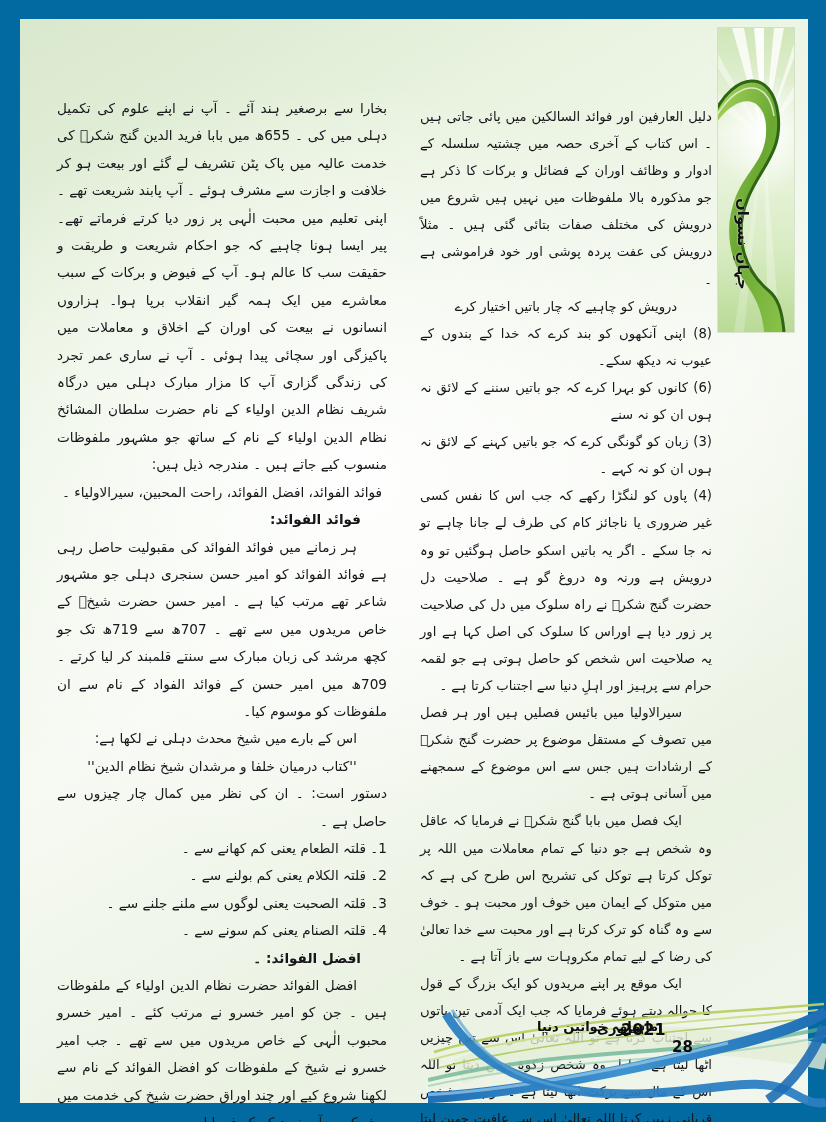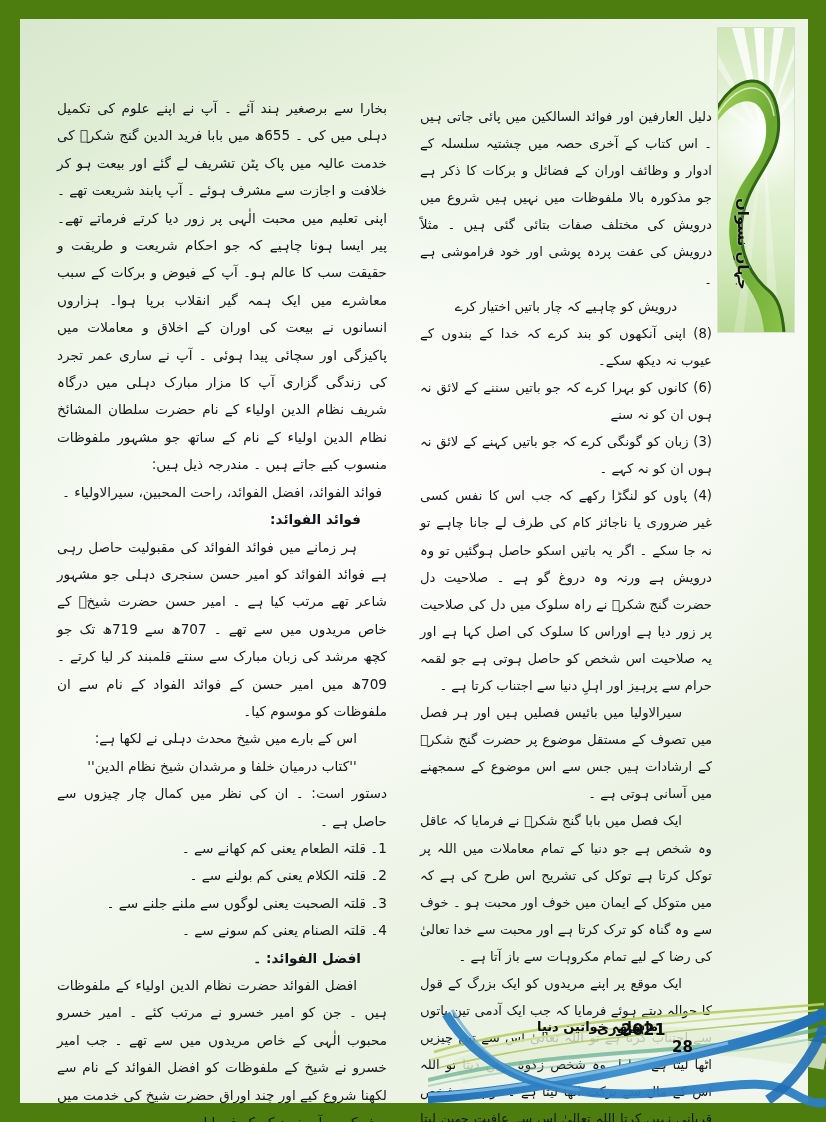--- a/index.html
+++ b/index.html
@@ -1,20 +1,20 @@
 <!DOCTYPE html>
 <html lang="ur"><head>
 <meta charset="utf-8">
 <style>
   html,body{margin:0;padding:0;}
   body{
     width:826px;height:1122px;background:#ffffff;
     font-family:"DejaVu Sans",sans-serif;color:#1a1a1e;
   }
-  .sheet{position:relative;width:826px;height:1122px;background:#4d7c0f;overflow:hidden;}
+  .sheet{position:relative;width:826px;height:1122px;background:#0369a1;overflow:hidden;}
   .panel{
     position:absolute;left:20px;top:19px;width:788px;height:1084px;
     background:
       radial-gradient(ellipse 620px 520px at 42% 42%, rgba(255,255,255,0.95), rgba(255,255,255,0) 75%),
       linear-gradient(150deg,#d8e8cd 0%,#e9f3e0 22%,#f7faf3 50%,#eaf2e2 78%,#f2f7ee 100%);
   }
   
   .col{position:absolute;direction:rtl;text-align:justify;color:#17171b;}
   .col-left{left:57px;top:95px;width:330px;font-size:13.6px;line-height:27.4px;}
   .col-right{left:420px;top:103px;width:292px;font-size:13.2px;line-height:27.1px;}

